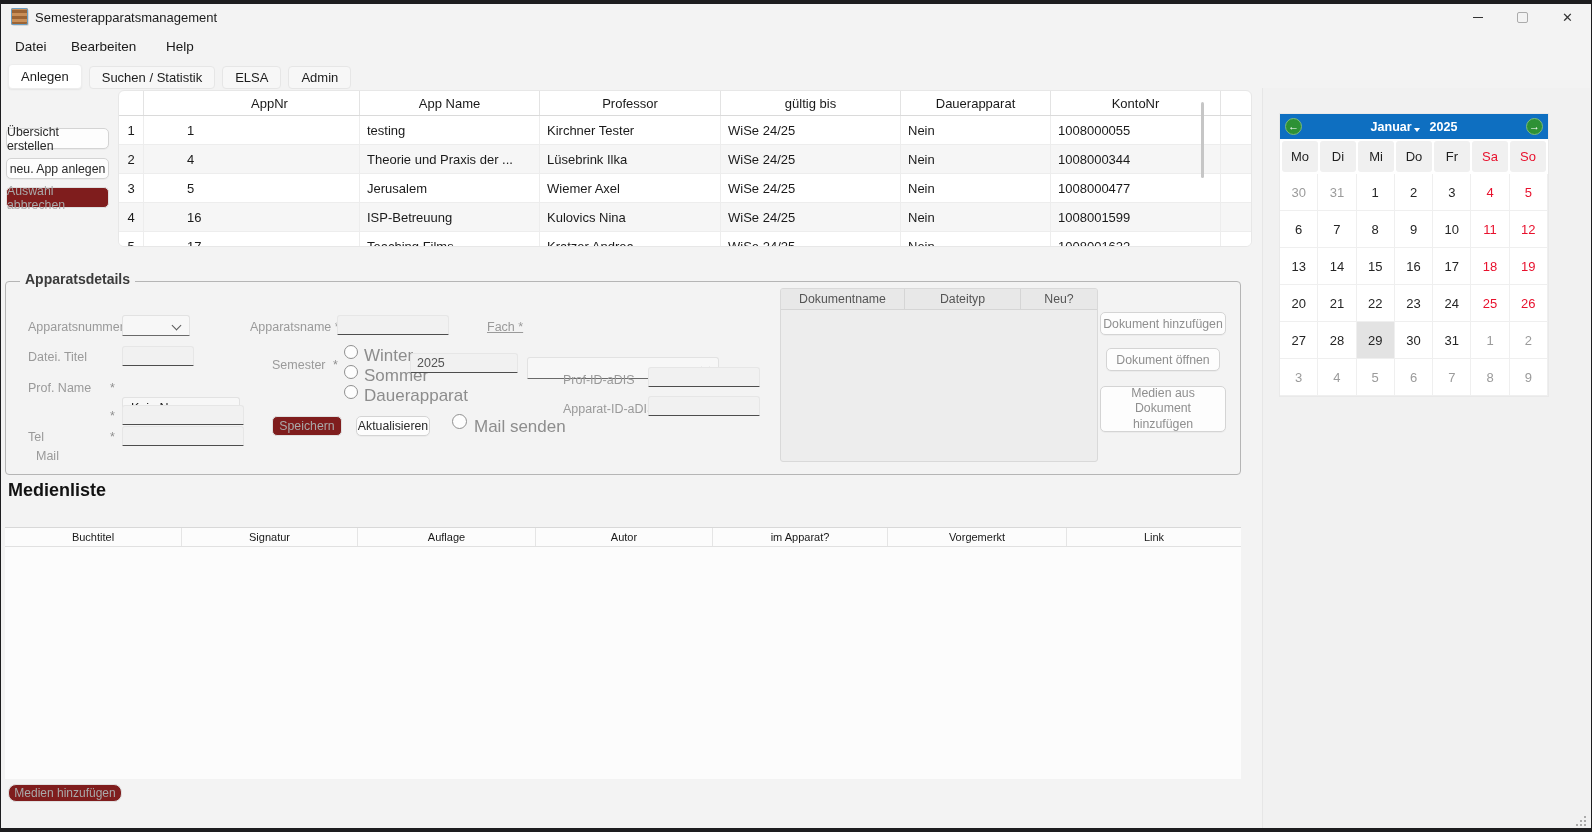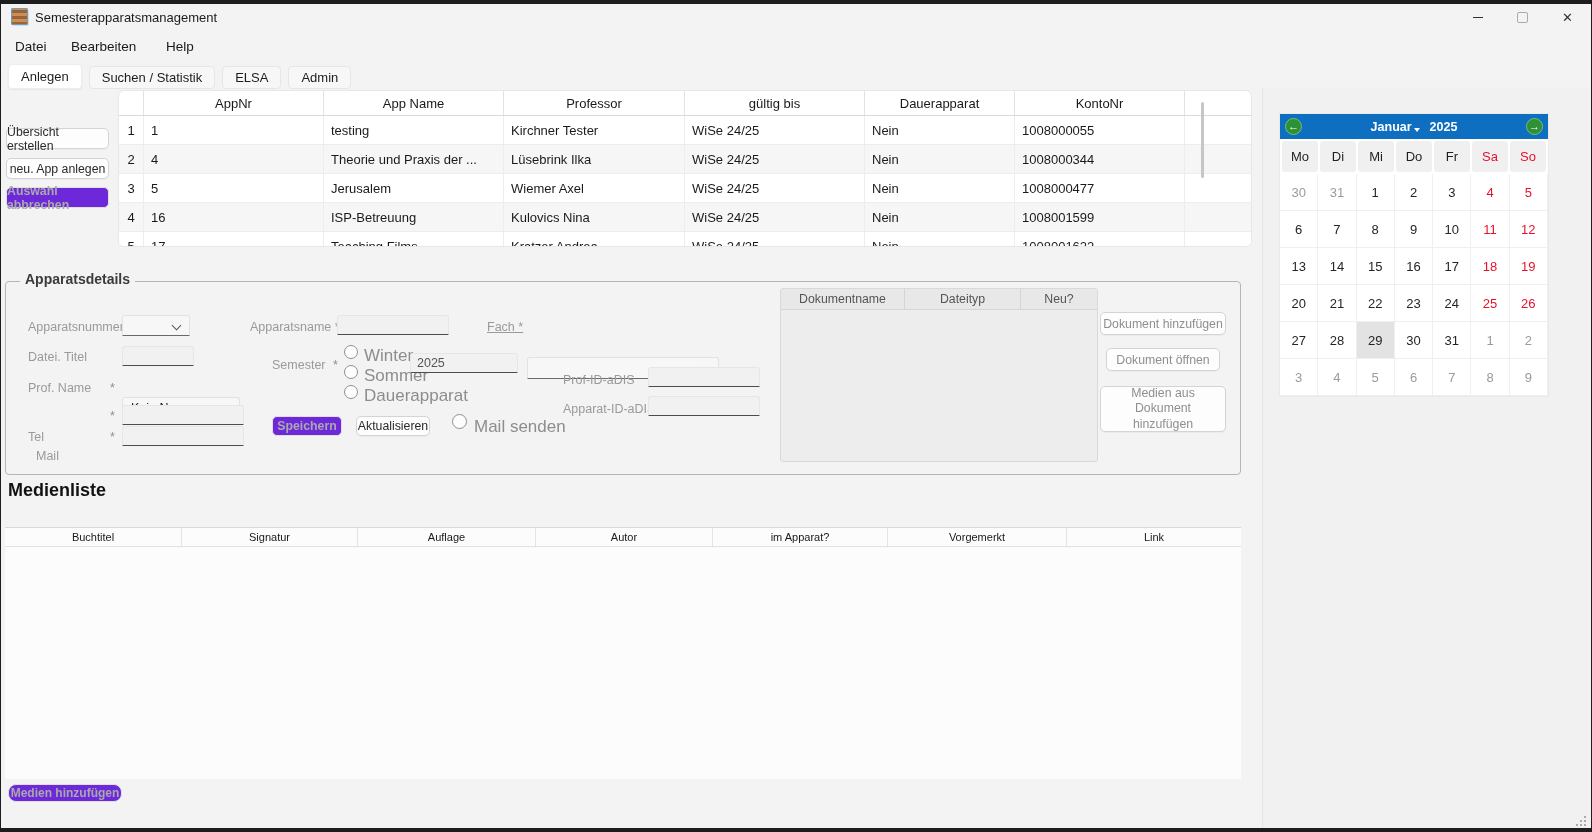--- a/index.html
+++ b/index.html
@@ -14,32 +14,32 @@
   .glyph-max{width:9px;height:9px;border:1px solid #ababab;border-radius:2px;}
   .glyph-close{font-size:13px;color:#333;line-height:1;}
   
   .menu-item{top:39px;font-size:13.5px;color:#191919;}
   
   .tabbar{left:8px;top:64px;display:flex;gap:7px;align-items:flex-end;height:25px;}
   .tab{height:23px;padding:0 12px;display:flex;align-items:center;font-size:13px;color:#1c1c1c;background:#f7f7f7;border:1px solid #e6e6e6;border-radius:4px;box-sizing:border-box;}
   .tab.active{background:#fff;border-color:#ededed;height:25px;box-shadow:0 1px 2px rgba(0,0,0,.06);}
   
   .btn{background:#fdfdfd;border:1px solid #d4d4d4;border-radius:5px;display:flex;align-items:center;justify-content:center;font-size:12.3px;color:#2a2a2a;box-sizing:border-box;box-shadow:0 1px 0 rgba(0,0,0,.03);}
-  .btn.disabled{color:#a9a9a9;border-color:#e0e0e0;background:#6d28d9;box-shadow:none;font-weight:bold;}
+  .btn.disabled{color:#a9a9a9;border-color:#e0e0e0;background:#7f1d1d;box-shadow:none;}
   .btn.graytext{color:#8f8f8f;}
   .side-btn{left:6px;width:103px;height:21px;}
   
   .apptable{left:118px;top:90px;width:1134px;height:157px;background:#fff;border:1px solid #e7e7e7;border-radius:6px;overflow:hidden;box-sizing:border-box;}
   .hrow{display:flex;height:25px;border-bottom:1px solid #dadada;box-sizing:border-box;}
   .hcell{display:flex;align-items:center;justify-content:center;font-size:13px;color:#191919;border-right:1px solid #e3e3e3;box-sizing:border-box;}
   .drow{display:flex;height:29px;border-bottom:1px solid #ededed;background:#fff;box-sizing:border-box;}
   .drow.alt{background:#f6f6f6;}
   .dcell{display:flex;align-items:center;font-size:13px;color:#1a1a1a;padding-left:7px;border-right:1px solid #ededed;box-sizing:border-box;overflow:hidden;white-space:nowrap;}
   .dcell.c0{justify-content:center;padding-left:0;}
-  .c0{width:25px;}.c1{width:180px;}.c2{width:180px;}.c3{width:181px;}.c4{width:180px;}.c5{width:150px;}.c6{width:170px;}.c7{flex:1;border-right:none;}
+  .c0{width:25px;}.c1{width:180px;margin-left:36px;}.c2{width:180px;}.c3{width:181px;}.c4{width:180px;}.c5{width:150px;}.c6{width:170px;}.c7{flex:1;border-right:none;}
   .vthumb{left:1201px;top:102px;width:3px;height:76px;background:#c6c6c6;border-radius:2px;}
   
   .rightpanel{left:1262px;top:88px;width:328px;height:740px;background:#f1f1f1;border-left:1px solid #e6e6e6;box-sizing:border-box;}
   .cal{left:1280px;top:114px;width:268px;background:#fff;box-shadow:0 0 0 1px #e9e9e9;}
   .cal-title{height:25px;background:#0e6fc1;color:#fff;display:flex;align-items:center;justify-content:center;font-size:12.5px;font-weight:bold;position:relative;}
   .cal-nav{position:absolute;top:4px;width:17px;height:17px;border-radius:50%;background:#2d9135;border:1px solid #7ab97f;color:#fff;display:flex;align-items:center;justify-content:center;font-size:11px;line-height:1;box-sizing:border-box;}
   .cal-nav.prev{left:5px;}.cal-nav.next{right:5px;}
   .month-caret{display:inline-block;width:0;height:0;border-left:3px solid transparent;border-right:3px solid transparent;border-top:4px solid #fff;margin:6px 10px 0 2px;}
   .cal-dayhead{display:flex;gap:2px;padding:2px;background:#fff;}
   .cal-dh{flex:1;height:31px;background:#f0f0f0;border-radius:3px;display:flex;align-items:center;justify-content:center;font-size:13px;color:#1f1f1f;}

